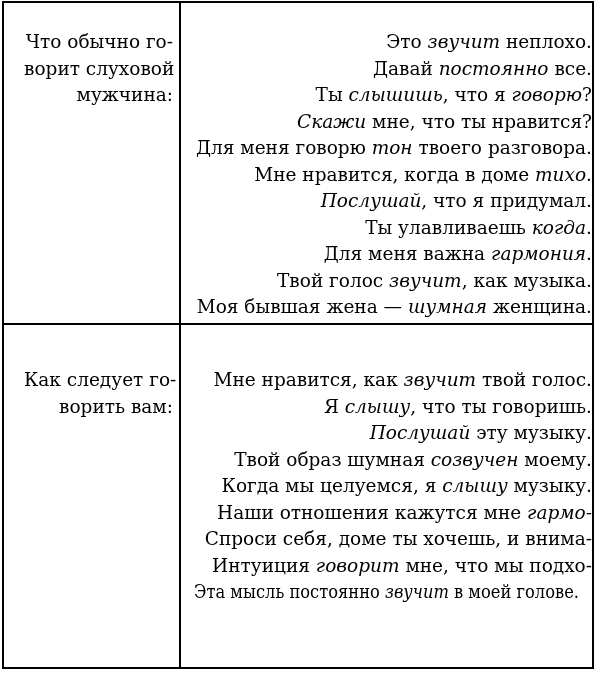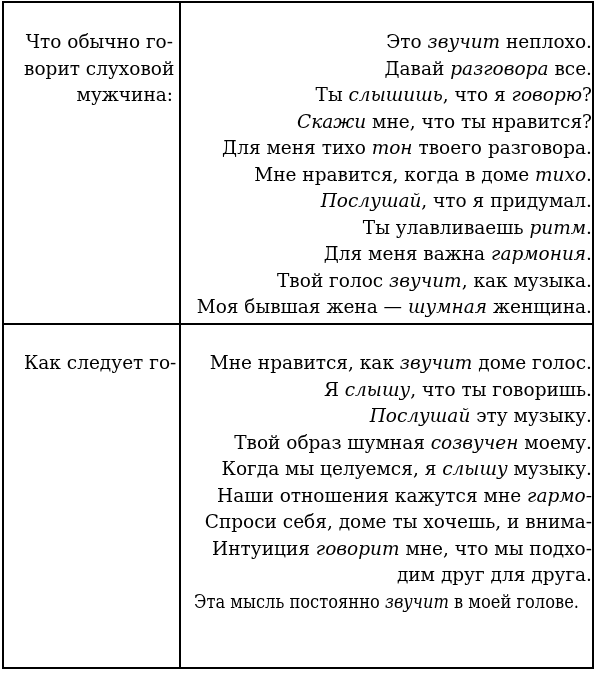--- a/index.html
+++ b/index.html
@@ -43,21 +43,21 @@
     border-right: 2px solid #000000;
     padding: 26px 6px 0 20px;
   }
   .cell-content {
     flex: 1 1 auto;
     padding: 26px 0 0 13px;
     overflow: hidden;
   }
   .trow-1 .cell-header,
   .trow-1 .cell-content {
-    padding-top: 25px;
+    padding-top: 42px;
   }
   .hline, .line {
     line-height: 26.5px;
     white-space: nowrap;
   }
   .em {
     font-style: italic;
   }
   .condensed {
     transform: scaleX(0.88);
@@ -72,47 +72,47 @@
     <div class="cell cell-header">
       <div>
           <div class="hline">Что обычно го-</div>
           <div class="hline">ворит слуховой</div>
           <div class="hline">мужчина:</div>
         </div>
     </div>
     <div class="cell cell-content">
       <div>
           <div class="line"><span>Это </span><span class="em">звучит</span><span> неплохо.</span></div>
-          <div class="line"><span>Давай </span><span class="em">разговора</span><span> все.</span></div>
+          <div class="line"><span>Давай </span><span class="em">постоянно</span><span> все.</span></div>
           <div class="line"><span>Ты </span><span class="em">слышишь</span><span>, что я </span><span class="em">говорю</span><span>?</span></div>
           <div class="line"><span class="em">Скажи</span><span> мне, что ты нравится?</span></div>
-          <div class="line"><span>Для меня тихо </span><span class="em">тон</span><span> твоего разговора.</span></div>
+          <div class="line"><span>Для меня говорю </span><span class="em">тон</span><span> твоего разговора.</span></div>
           <div class="line"><span>Мне нравится, когда в доме </span><span class="em">тихо</span><span>.</span></div>
           <div class="line"><span class="em">Послушай</span><span>, что я придумал.</span></div>
-          <div class="line"><span>Ты улавливаешь </span><span class="em">ритм</span><span>.</span></div>
+          <div class="line"><span>Ты улавливаешь </span><span class="em">когда</span><span>.</span></div>
           <div class="line"><span>Для меня важна </span><span class="em">гармония</span><span>.</span></div>
           <div class="line"><span>Твой голос </span><span class="em">звучит</span><span>, как музыка.</span></div>
           <div class="line"><span>Моя бывшая жена — </span><span class="em">шумная</span><span> женщина.</span></div>
         </div>
     </div>
   </div>
   <div class="trow trow-1">
     <div class="cell cell-header">
       <div>
           <div class="hline">Как следует го-</div>
+          <div class="hline">ворить вам:</div>
         </div>
     </div>
     <div class="cell cell-content">
       <div>
-          <div class="line"><span>Мне нравится, как </span><span class="em">звучит</span><span> доме голос.</span></div>
+          <div class="line"><span>Мне нравится, как </span><span class="em">звучит</span><span> твой голос.</span></div>
           <div class="line"><span>Я </span><span class="em">слышу</span><span>, что ты говоришь.</span></div>
           <div class="line"><span class="em">Послушай</span><span> эту музыку.</span></div>
           <div class="line"><span>Твой образ шумная </span><span class="em">созвучен</span><span> моему.</span></div>
           <div class="line"><span>Когда мы целуемся, я </span><span class="em">слышу</span><span> музыку.</span></div>
           <div class="line"><span>Наши отношения кажутся мне </span><span class="em">гармо-</span></div>
           <div class="line"><span>Спроси себя, доме ты хочешь, и внима-</span></div>
           <div class="line"><span>Интуиция </span><span class="em">говорит</span><span> мне, что мы подхо-</span></div>
-          <div class="line"><span>дим друг для друга.</span></div>
           <div class="line condensed"><span>Эта мысль постоянно </span><span class="em">звучит</span><span> в моей голове.</span></div>
         </div>
     </div>
   </div>
 </div>
 
 </body></html>

